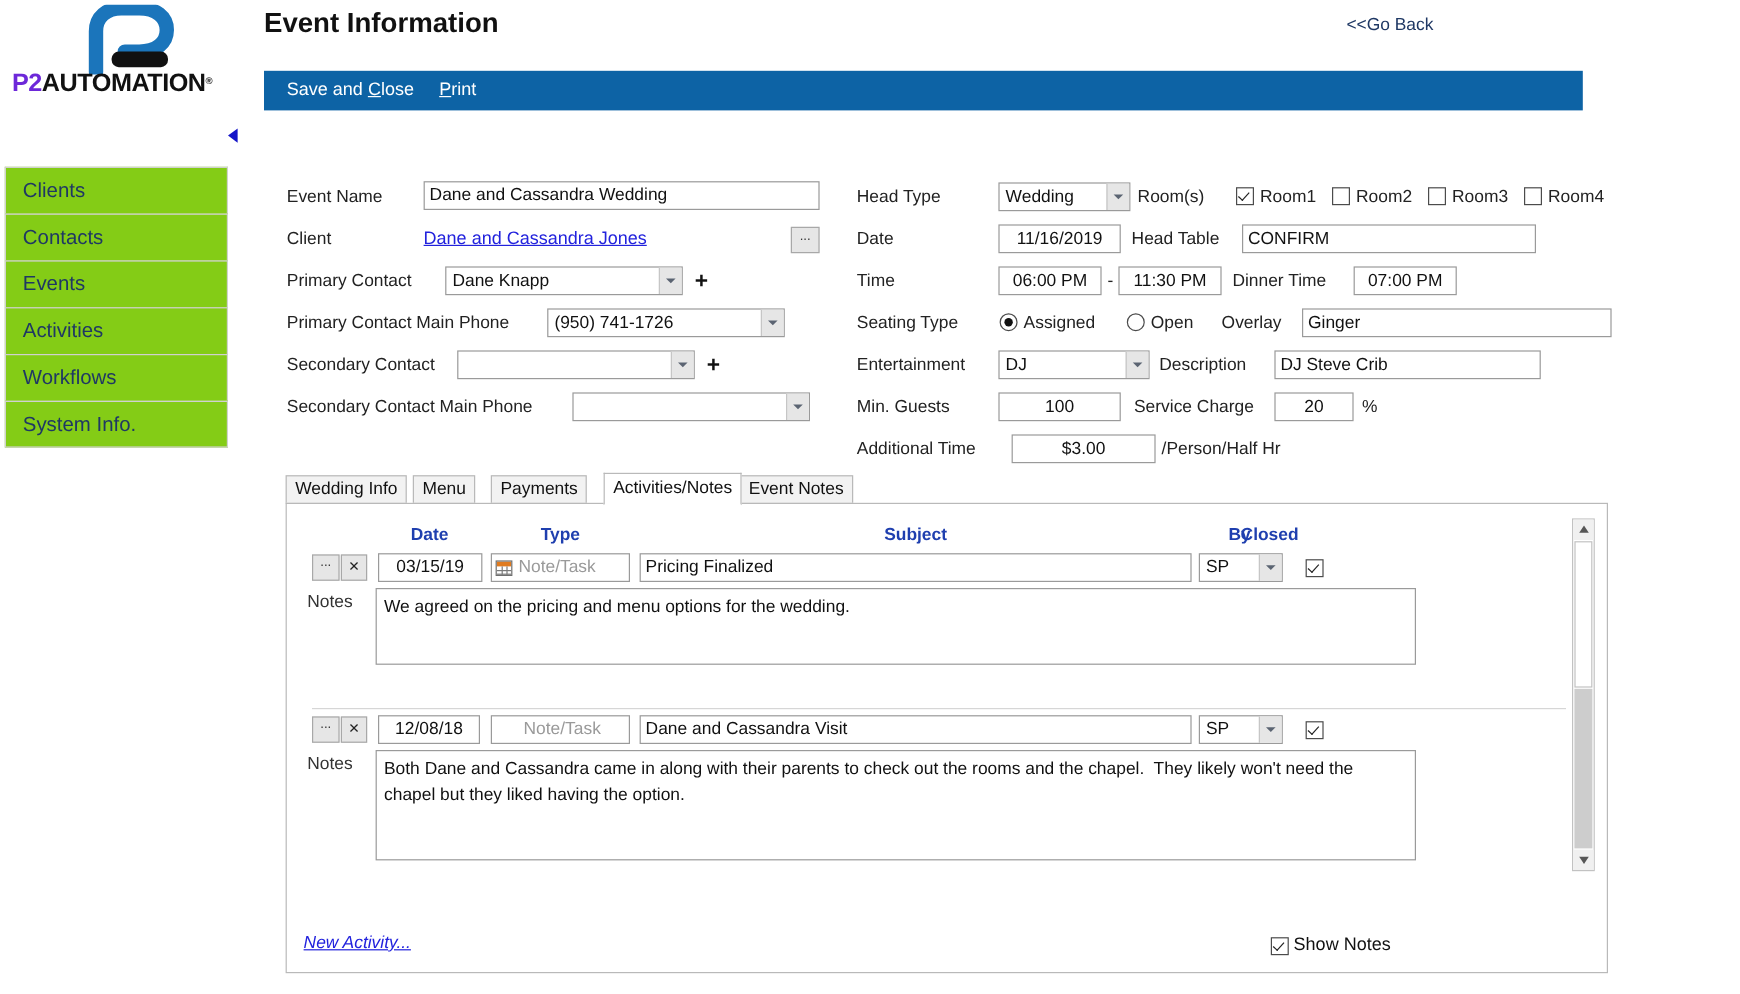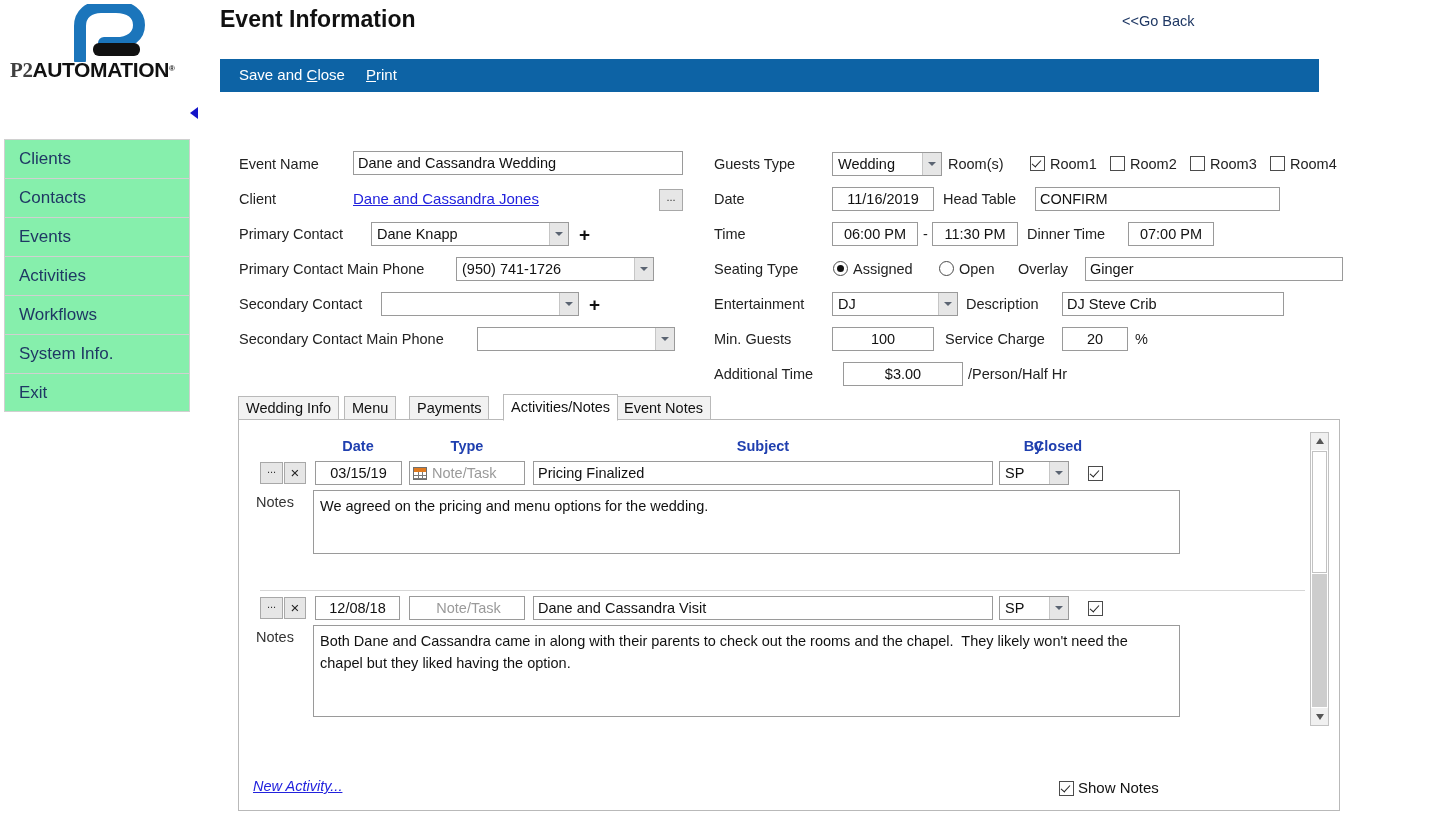--- a/index.html
+++ b/index.html
@@ -16,21 +16,21 @@
   
   .logo-wrap {
     position: absolute; left: 0; top: 0; width: 208px; height: 92px;
   }
   .logo-mark { position: absolute; left: 60px; top: 4px; width: 96px; height: 58px; }
   .logo-text {
     position: absolute; left: 10px; top: 58px; width: 195px;
     font-size: 21px; font-weight: bold; letter-spacing: -0.4px;
     color: #111; white-space: nowrap;
   }
-  .logo-text .p2 { color: #404040; font-family: Liberation Serif, serif; }
+  .logo-text .p2 { color: #6d28d9; }
   .logo-text .tm { font-size: 8px; vertical-align: 6px; letter-spacing: 0; }
 
   
   .page-title {
     position: absolute; left: 220px; top: 6px;
     font-size: 23px; font-weight: bold; color: #111;
   }
   .go-back {
     position: absolute; left: 1122px; top: 13px;
     font-size: 14.5px; color: #1f3864; text-decoration: none; cursor: pointer;
@@ -55,21 +55,21 @@
     position: absolute; left: 190px; top: 107px;
     width: 0; height: 0; cursor: pointer;
     border-top: 6px solid transparent;
     border-bottom: 6px solid transparent;
     border-right: 8px solid #1414c8;
   }
   .sidebar { position: absolute; left: 4px; top: 139px; width: 186px; }
   .side-item {
     height: 39px; border: 1px solid #d0d0d0; border-bottom: none;
     display: flex; align-items: center; padding-left: 14px;
-    font-size: 17px; color: #1f3864; background: #86efac; cursor: pointer;
+    font-size: 17px; color: #1f3864; background: #84cc16; cursor: pointer;
   }
   .side-item:last-child { border-bottom: 1px solid #d0d0d0; }
 
   
   .form { position: absolute; left: 0; top: 0; width: 1450px; height: 828px; }
   .lbl { position: absolute; font-size: 14.5px; color: #222; white-space: nowrap; }
   .fld {
     position: absolute; border: 1px solid #9a9a9a; background: #fff;
     font-family: "Liberation Sans", sans-serif; font-size: 14.5px;
     color: #111; padding: 0 4px; height: 24px; line-height: 22px;
@@ -232,23 +232,20 @@
       </div>
     <div class="side-item">
         <span>Activities</span>
       </div>
     <div class="side-item">
         <span>Workflows</span>
       </div>
     <div class="side-item">
         <span>System Info.</span>
       </div>
-    <div class="side-item">
-        <span>Exit</span>
-      </div>
   </div>
 
   <div class="form">
 
     <div class="lbl" style="left:239px;top:156px;">Event Name</div>
     <input class="fld" style="left: 353px; top: 151px; width: 330px;" value="Dane and Cassandra Wedding">
 
     <div class="lbl" style="left:239px;top:191px;">Client</div>
     <a class="client-link" style="left:353px;top:190px;" href="#">Dane and Cassandra Jones</a>
     <div class="ellipsis-btn" style="left:659px;top:189px;">...</div>
@@ -272,21 +269,21 @@
       <span class="carrow"></span>
     </div>
     <div class="plus" style="left:589px;top:294px;">+</div>
 
     <div class="lbl" style="left:239px;top:331px;">Secondary Contact Main Phone</div>
     <div class="combo" style="left:477px;top:327px;width:198px;">
       <span class="cval"></span>
       <span class="carrow"></span>
     </div>
 
-    <div class="lbl" style="left:714px;top:156px;">Guests Type</div>
+    <div class="lbl" style="left:714px;top:156px;">Head Type</div>
     <div class="combo" style="left:832px;top:152px;width:110px;">
       <span class="cval">Wedding</span>
       <span class="carrow"></span>
     </div>
     <div class="lbl" style="left:948px;top:156px;">Room(s)</div>
 
     <div class="chk on" style="left:1030px;top:156px;"></div>
     <div class="lbl" style="left:1050px;top:156px;">Room1</div>
     <div class="chk" style="left:1110px;top:156px;"></div>
     <div class="lbl" style="left:1130px;top:156px;">Room2</div>

